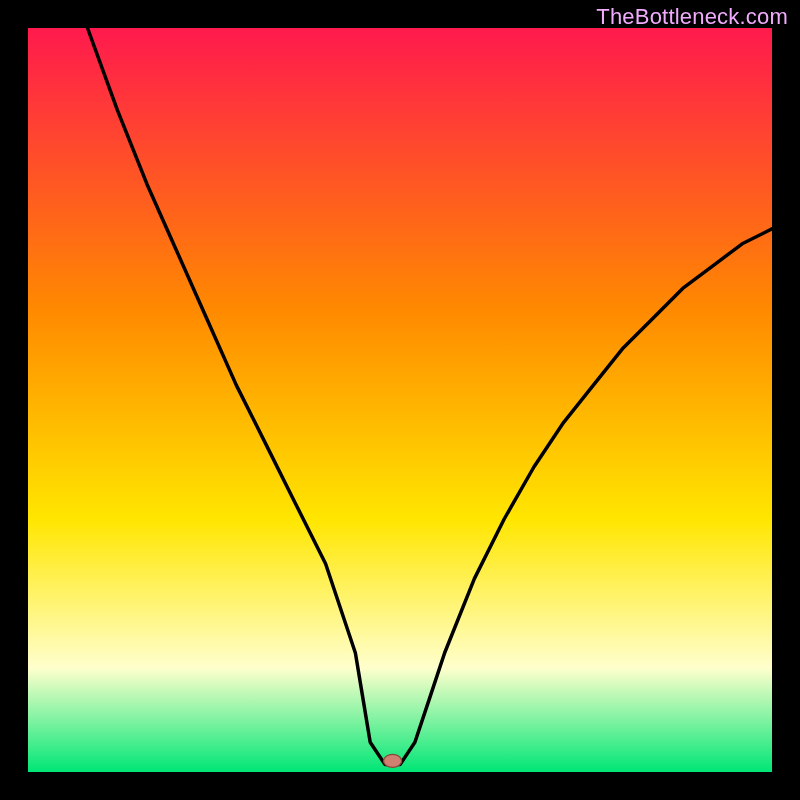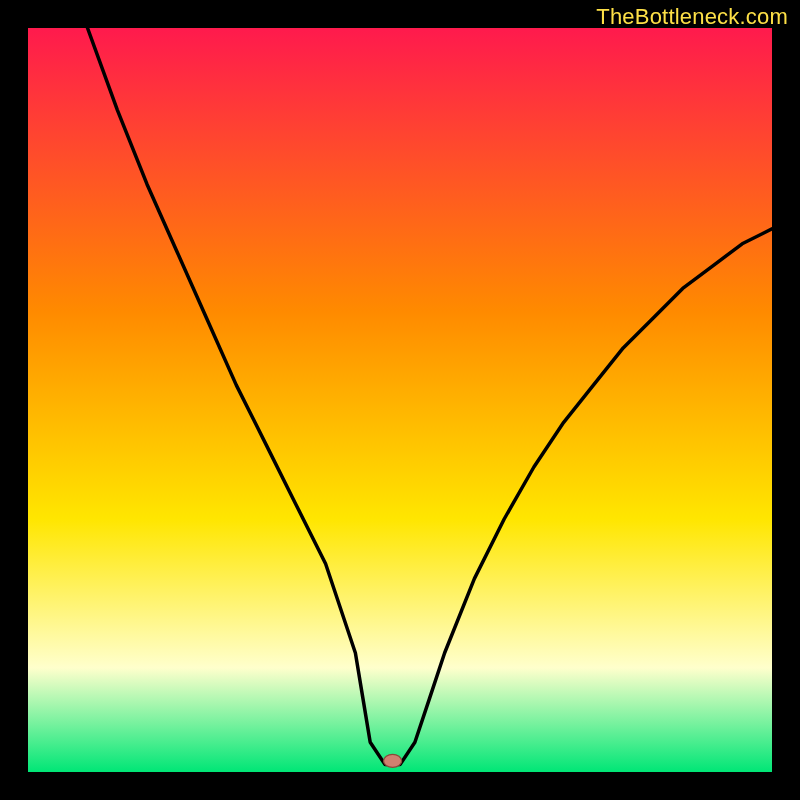--- a/index.html
+++ b/index.html
@@ -19,21 +19,21 @@
     position: absolute;
     left: 28px;
     top: 28px;
     width: 744px;
     height: 744px;
   }
   .watermark {
     position: absolute;
     top: 4px;
     right: 12px;
-    color: #fde047;
+    color: #f0abfc;
     font-family: Arial, Helvetica, sans-serif;
     font-size: 22px;
     font-weight: 500;
     letter-spacing: 0.2px;
   }
 </style>
 </head>
 <body>
 <div class="frame">
 

